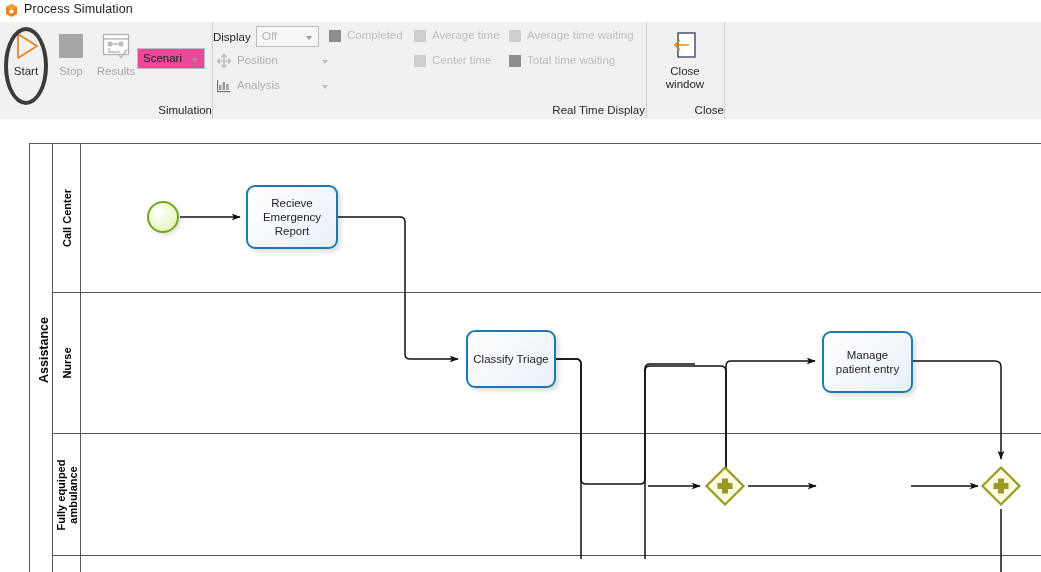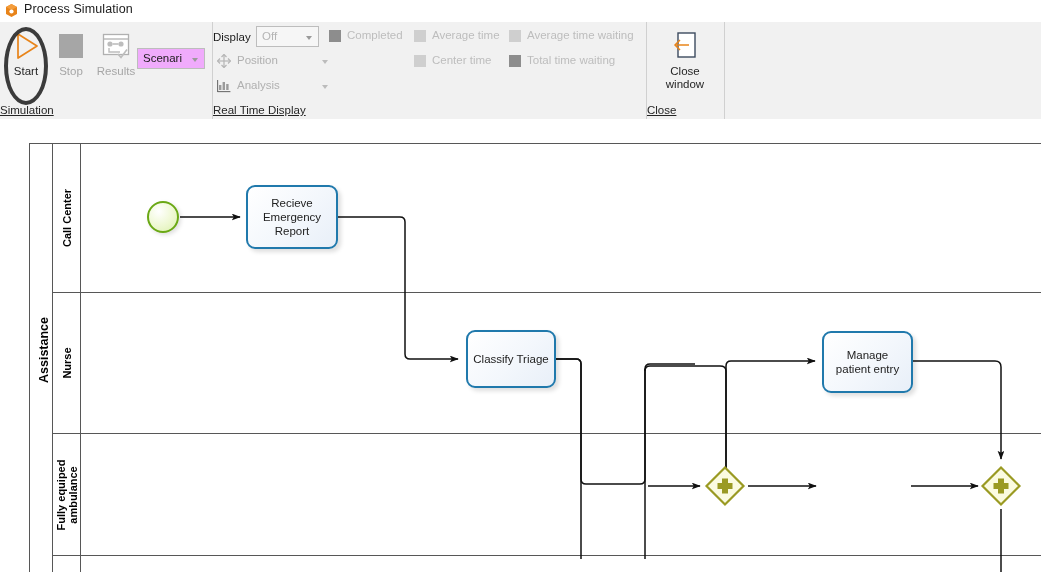--- a/index.html
+++ b/index.html
@@ -29,21 +29,21 @@
     position:absolute;left:0;top:22px;width:1041px;height:97px;
     background:#f1f1f1;
     border-bottom:1px solid #cfcfcf;
   }
   .rgroup{
     position:absolute;top:0;height:97px;
     background:#f1f1f1;
   }
   .rgroup-label{
     position:absolute;bottom:3px;left:0;width:100%;
-    text-align:left;font-size:11.5px;color:#262626;text-decoration:underline;
+    text-align:right;font-size:11.5px;color:#262626;
   }
 
   
   #grp-sim{left:0;width:212px;border-right:1px solid #d0d0d0;
            background:#f1f1f1;}
   .bigbtn{
     position:absolute;width:52px;height:74px;text-align:center;cursor:default;
   }
   .bigbtn .glyph{
     position:relative;margin:4px auto 2px auto;width:34px;height:34px;
@@ -56,21 +56,21 @@
   #start-highlight{
     position:absolute;left:4px;top:5px;width:44px;height:78px;
     border:4px solid #2b2b2b;border-radius:50%/50%;
     box-sizing:border-box;
     opacity:.92;
   }
 
   
   .combo{
     position:absolute;box-sizing:border-box;
-    border:1px solid #bdbdbd;background:#f0abfc;height:21px;
+    border:1px solid #bdbdbd;background:#ec4899;height:21px;
     font-size:11.5px;color:#1b1b1b;
   }
   .combo .cval{position:absolute;left:5px;top:3px;}
   .combo.disabled{background:#f6f6f6;}
   .combo.disabled .cval{color:#b5b5b5;}
   .combo .carrow{
     position:absolute;right:6px;top:9px;
     width:0;height:0;border-left:3.5px solid transparent;
     border-right:3.5px solid transparent;border-top:4px solid #9a9a9a;
   }

